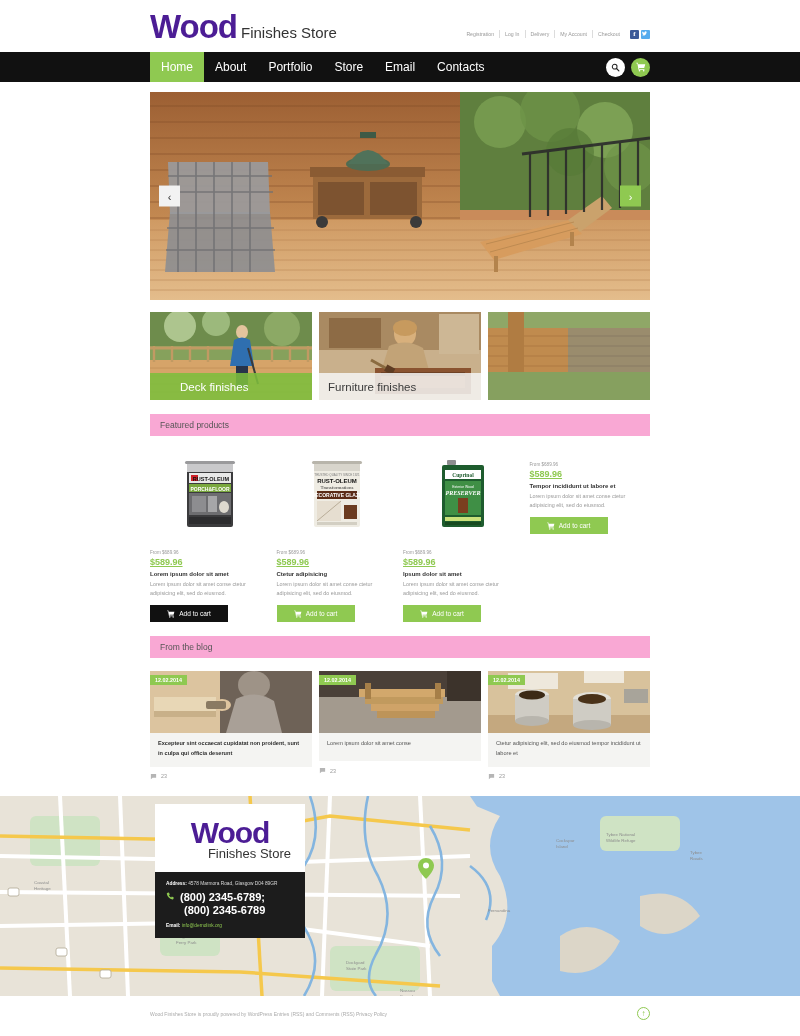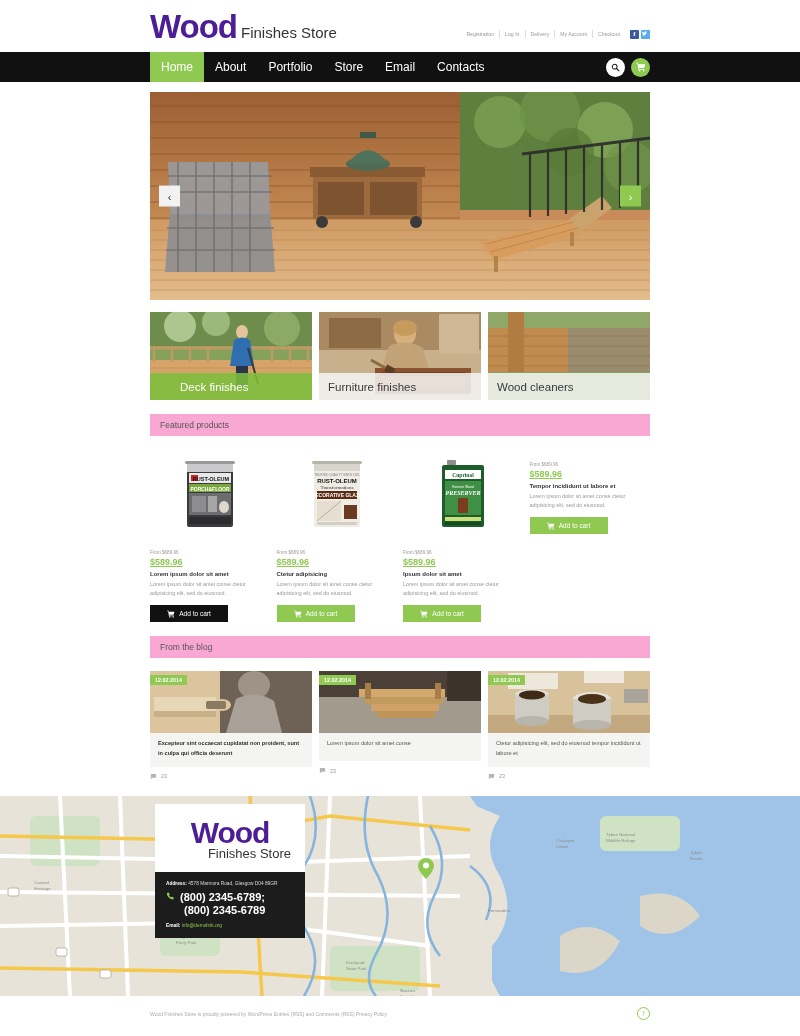--- a/index.html
+++ b/index.html
@@ -411,21 +411,20 @@
         <line x1="80" y1="24" x2="166" y2="24"></line>
           <line x1="80" y1="34" x2="166" y2="34"></line>
         <line x1="80" y1="44" x2="166" y2="44"></line>
           <line x1="80" y1="54" x2="166" y2="54"></line>
       </g>
       <rect x="20" y="0" width="16" height="68" fill="#b07c42"></rect>
       <rect x="96" y="60" width="8" height="20" fill="#4a4236"></rect>
       <rect x="130" y="60" width="8" height="20" fill="#4a4236"></rect>
       <rect y="60" width="166" height="28" fill="#86a05f"></rect>
     </svg>
-    <div class="caption pale">Wood cleaners</div>
   </div>
 </div>
 
 <div class="sechead">Featured products</div>
 
 <div class="products">
 
   <div class="product">
     <div class="prod-img">
       <svg width="58" height="74" viewBox="0 0 58 74">

